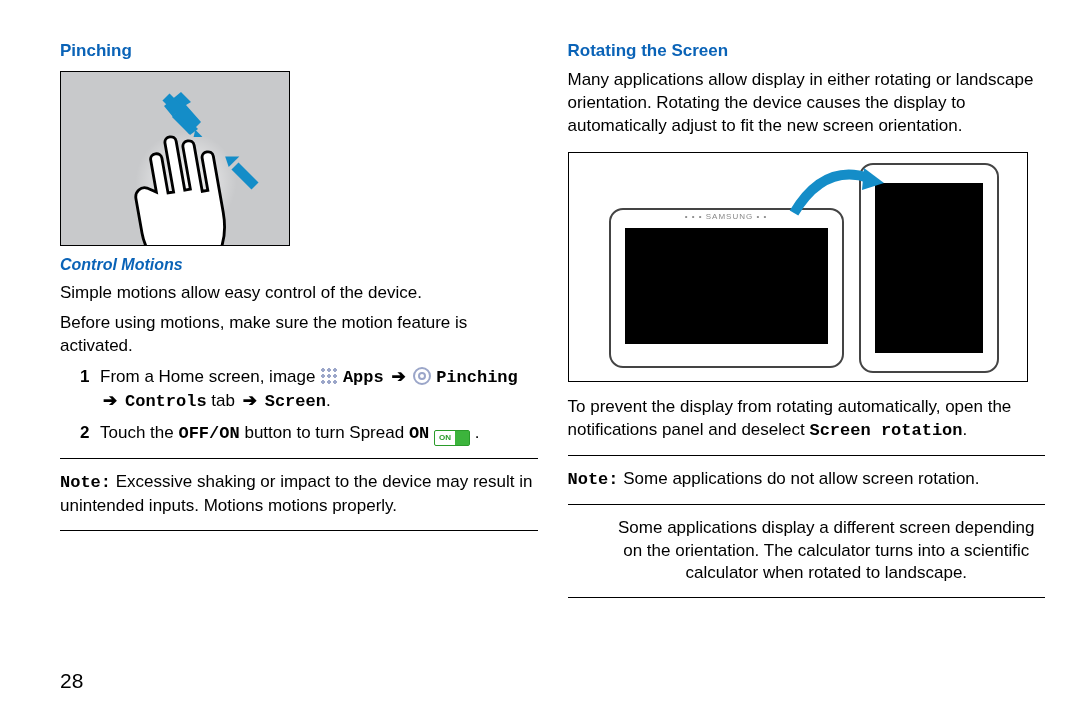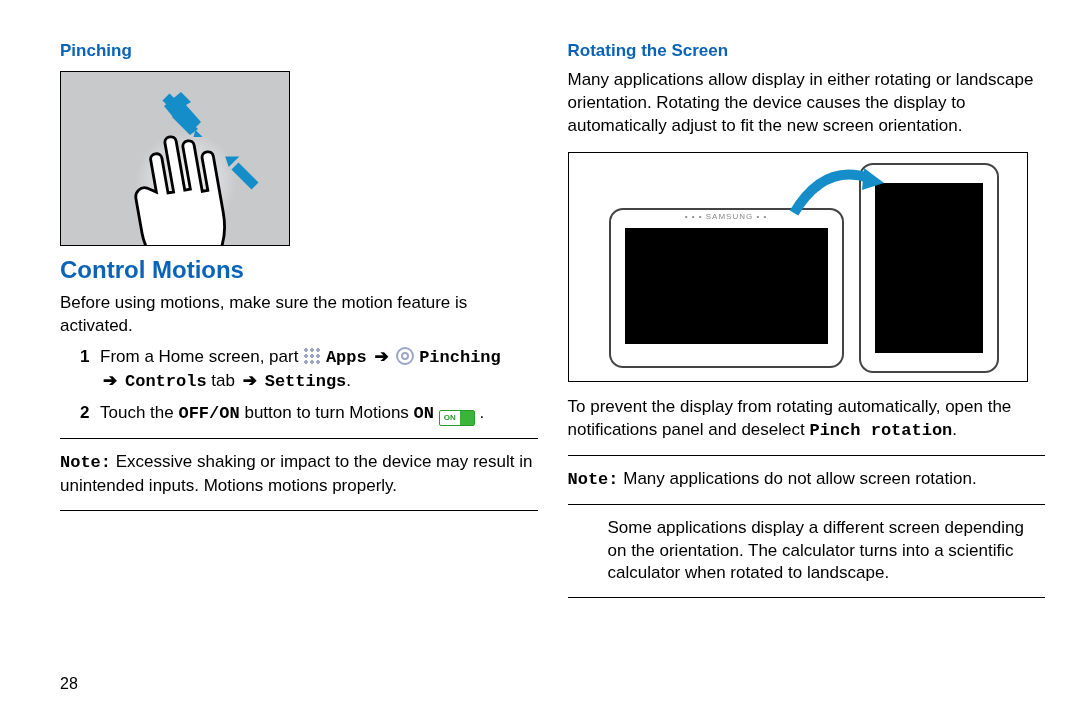--- a/index.html
+++ b/index.html
@@ -19,36 +19,37 @@
   .col { width: 480px; }
   .h-blue-bold {
     color: #0a63b7;
     font-weight: 800;
     font-size: 17px;
     margin-bottom: 6px;
   }
   .h-blue-italic {
     color: #0a63b7;
     font-weight: 800;
-    font-size: 24px;
+    font-style: italic;
+    font-size: 16px;
     margin: 8px 0 6px 0;
   }
   p { margin-bottom: 8px; }
   hr.thin {
     border: none;
     border-top: 1px solid #000;
     margin: 12px 0;
   }
   .steps { margin: 6px 0 6px 20px; }
   .step { display: flex; margin-bottom: 8px; }
   .step .num { font-weight: 900; width: 20px; flex-shrink: 0; font-family: Arial, sans-serif; }
   .step .txt { flex: 1; }
   .arrow { font-weight: 900; padding: 0 3px; }
   .bolden { font-weight: 900; font-family: Liberation Mono, monospace; }
-  .indent { margin-left: 40px; }
+  .indent { margin-left: 40px; text-align: center; }
 
   
   .pinch-box {
     width: 230px; height: 175px;
     background: #c8c9cb;
     border: 1px solid #000;
     position: relative;
     margin: 8px 0 8px 0;
     overflow: hidden;
   }
@@ -140,21 +141,21 @@
   .tablet-port::before {
     content: ""; position: absolute; left: 14px; right: 14px;
     top: 18px; bottom: 18px; background: #000;
   }
   .rot-arrow {
     position: absolute; left: 215px; top: 5px;
   }
 
   .pagenum {
     position: absolute; left: 60px; bottom: 25px;
-    font-size: 16px;
+    font-size: 21px;
   }
 </style>
 </head>
 <body>
 
 <div class="columns">
 
   <div class="col">
 
     <div class="h-blue-bold">Pinching</div>
@@ -182,46 +183,47 @@
         <polygon points="35 40,45 45,35 48" fill="#148dc8" opacity="0"></polygon>
         <polygon points="30,40 40,40 35,48" fill="#148dc8" transform="rotate(45 35 44)"></polygon>
       </svg>
       <svg class="pinch-arrow2" width="45" height="45">
         <path d="M5 5 L25 25" stroke="#148dc8" stroke-width="10" transform="rotate(180 22 22)"></path>
         <polygon points="5,0 15,5 5,15" fill="#148dc8" transform="rotate(-135 12 8) translate(-2,0)"></polygon>
       </svg>
     </div>
 
     <div class="h-blue-italic">Control Motions</div>
+    <p>Simple motions allow easy control of the device.</p>
     <p>Before using motions, make sure the motion feature is activated.</p>
 
     <div class="steps">
       <div class="step">
         <div class="num">1</div>
         <div class="txt">
-          <span>From a Home screen, part</span>
+          <span>From a Home screen, image</span>
           <span class="icon-apps"></span>
           <span class="bolden">Apps</span>
           <span class="arrow">➔</span>
           <span class="icon-settings"></span>
           <span class="bolden">Pinching</span>
           <br>
           <span class="arrow">➔</span>
           <span class="bolden">Controls</span>
           <span>tab</span>
           <span class="arrow">➔</span>
-          <span class="bolden">Settings</span>.
+          <span class="bolden">Screen</span>.
         </div>
       </div>
       <div class="step">
         <div class="num">2</div>
         <div class="txt">
           <span>Touch the</span>
           <span class="bolden">OFF/ON</span>
-          <span>button to turn Motions</span>
+          <span>button to turn Spread</span>
           <span class="bolden">ON</span>
           <span class="on-toggle">ON</span> .
         </div>
       </div>
     </div>
 
     <hr class="thin">
     <p>
       <span class="bolden">Note:</span>
       <span>Excessive shaking or impact to the device may result in unintended inputs. Motions motions properly.</span>
@@ -238,27 +240,27 @@
       <div class="tablet-land"></div>
       <div class="tablet-port"></div>
       <svg class="rot-arrow" width="100" height="60">
         <path d="M10 55 Q 40 5 85 20" stroke="#148dc8" stroke-width="10" fill="none"></path>
         <polygon points="80,10 100,25 78,32" fill="#148dc8"></polygon>
       </svg>
     </div>
 
     <p>
       <span>To prevent the display from rotating automatically, open the notifications panel and deselect</span>
-      <span class="bolden">Pinch rotation</span>.
+      <span class="bolden">Screen rotation</span>.
     </p>
 
     <hr class="thin">
     <p>
       <span class="bolden">Note:</span>
-      <span>Many applications do not allow screen rotation.</span>
+      <span>Some applications do not allow screen rotation.</span>
     </p>
     <hr class="thin">
 
     <p class="indent">Some applications display a different screen depending on the orientation. The calculator turns into a scientific calculator when rotated to landscape.</p>
     <hr class="thin">
   </div>
 
 </div>
 
 <div class="pagenum">28</div>

